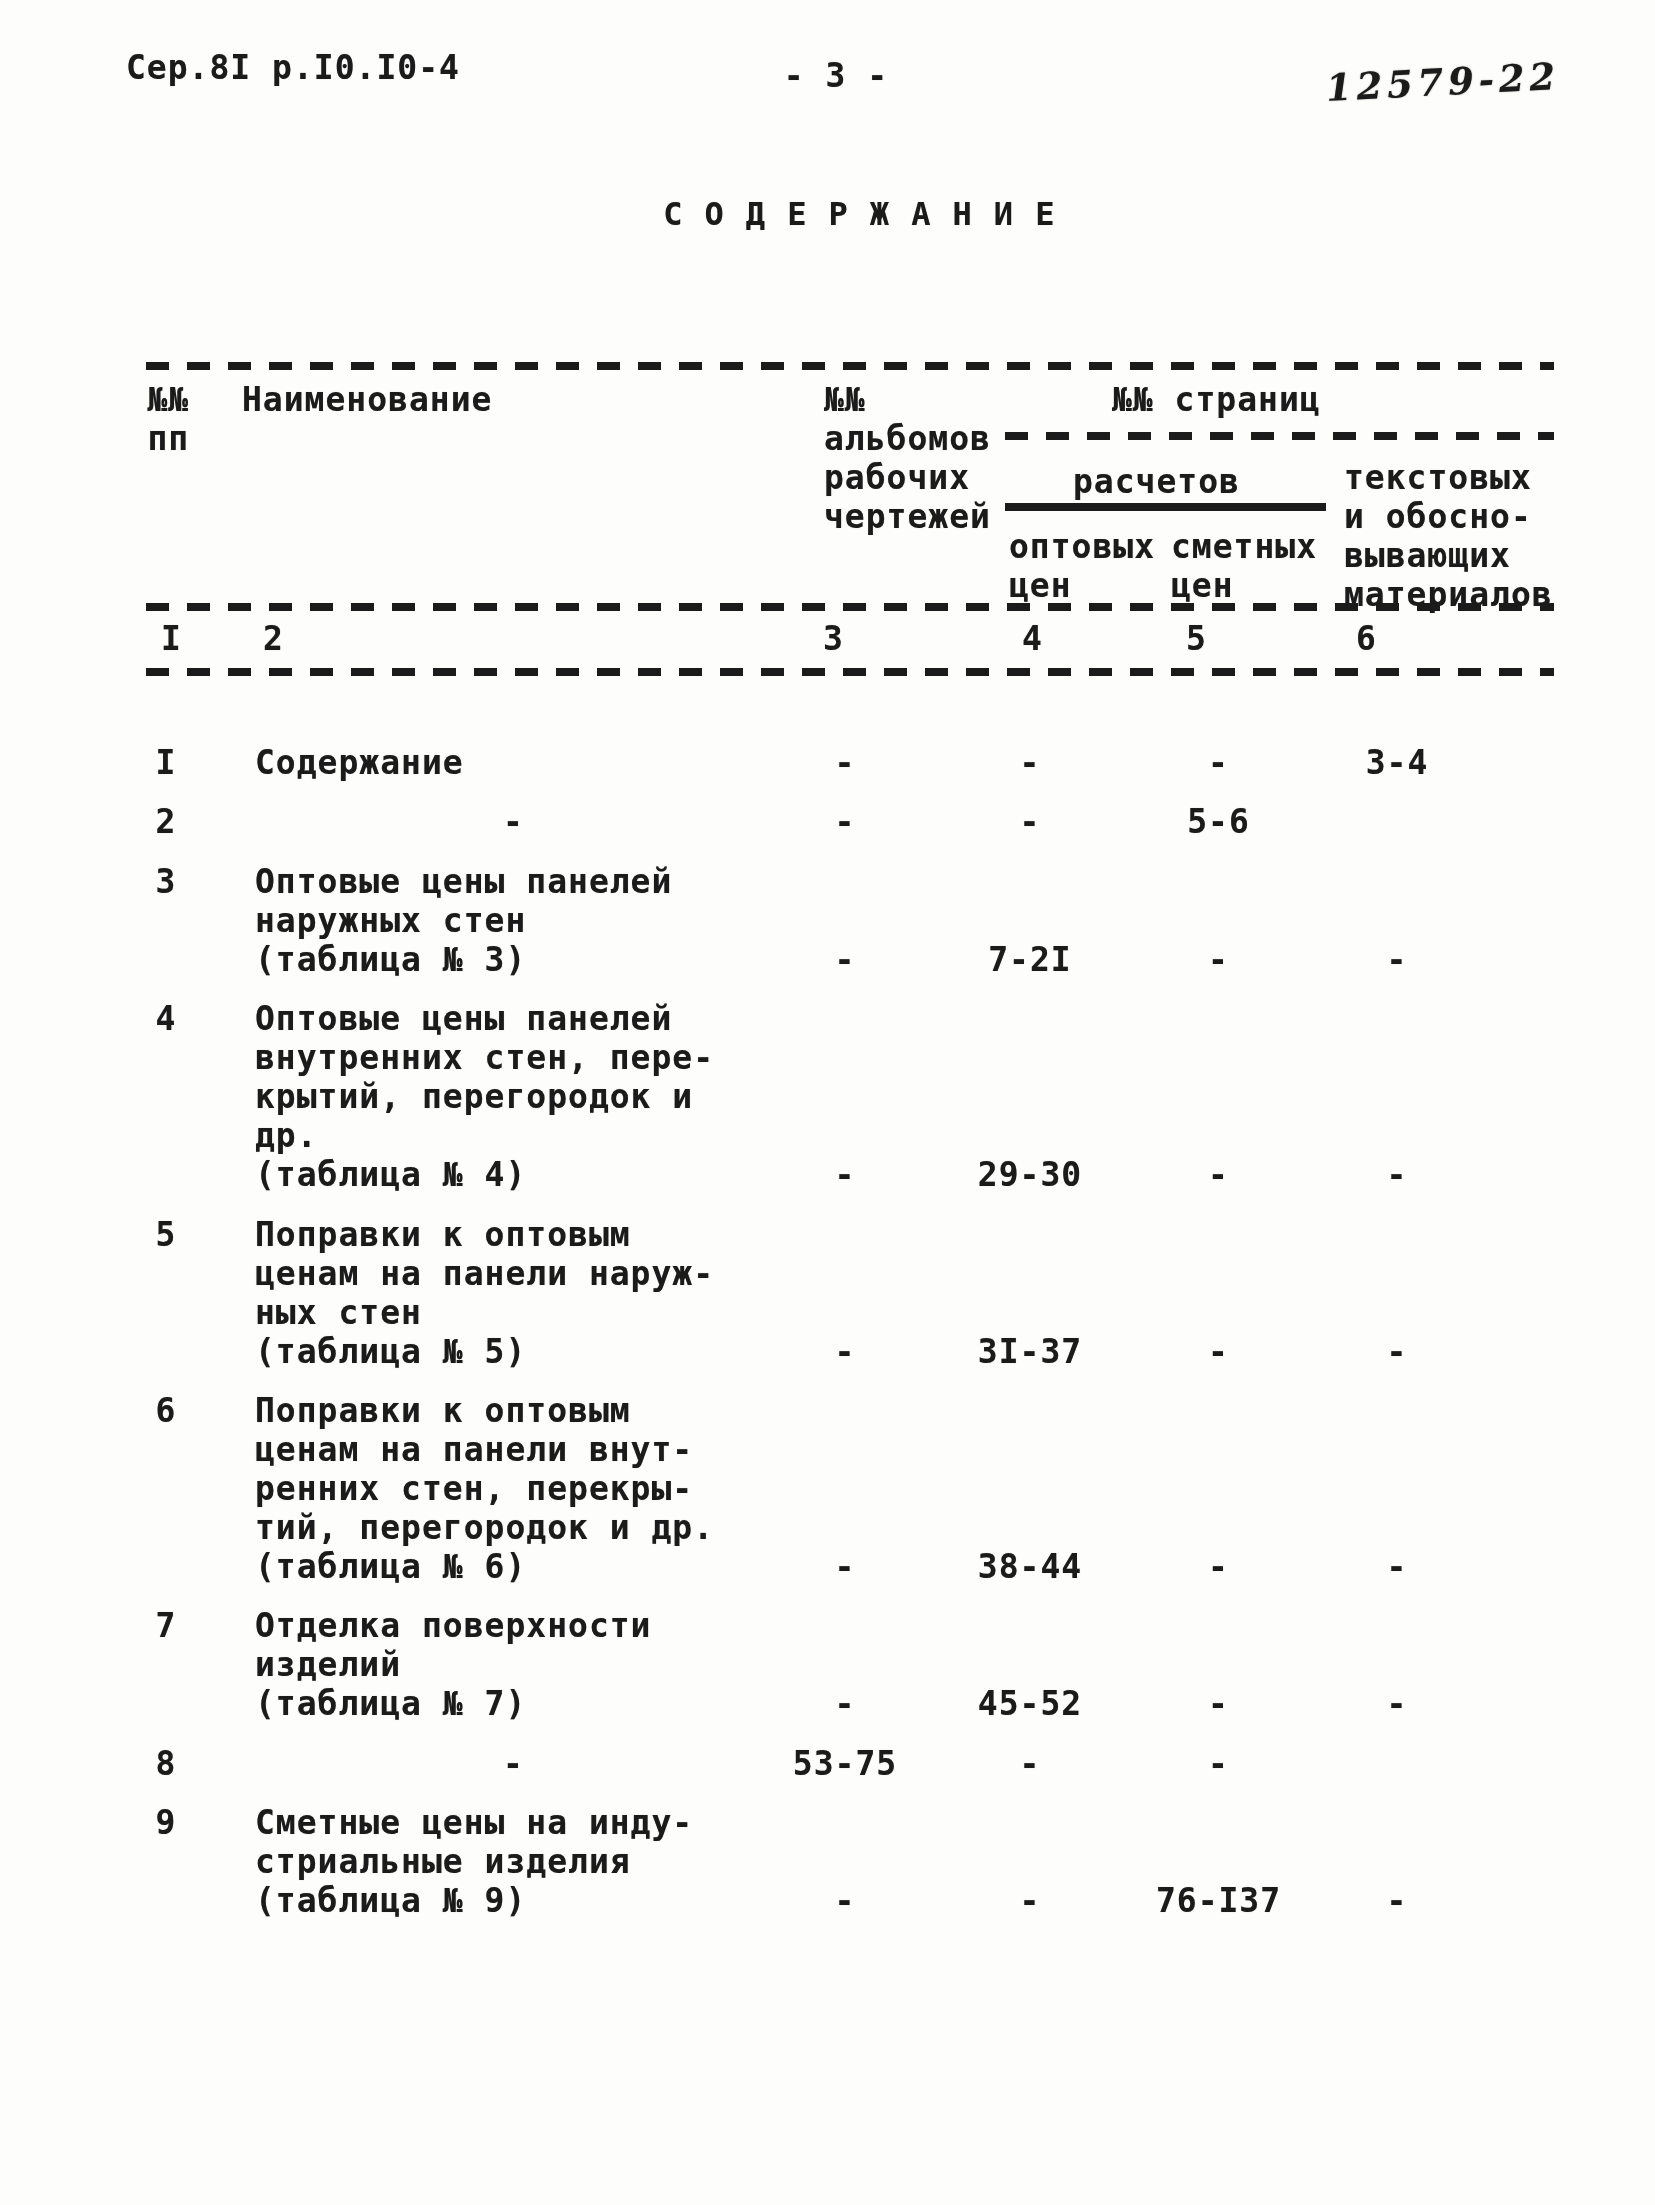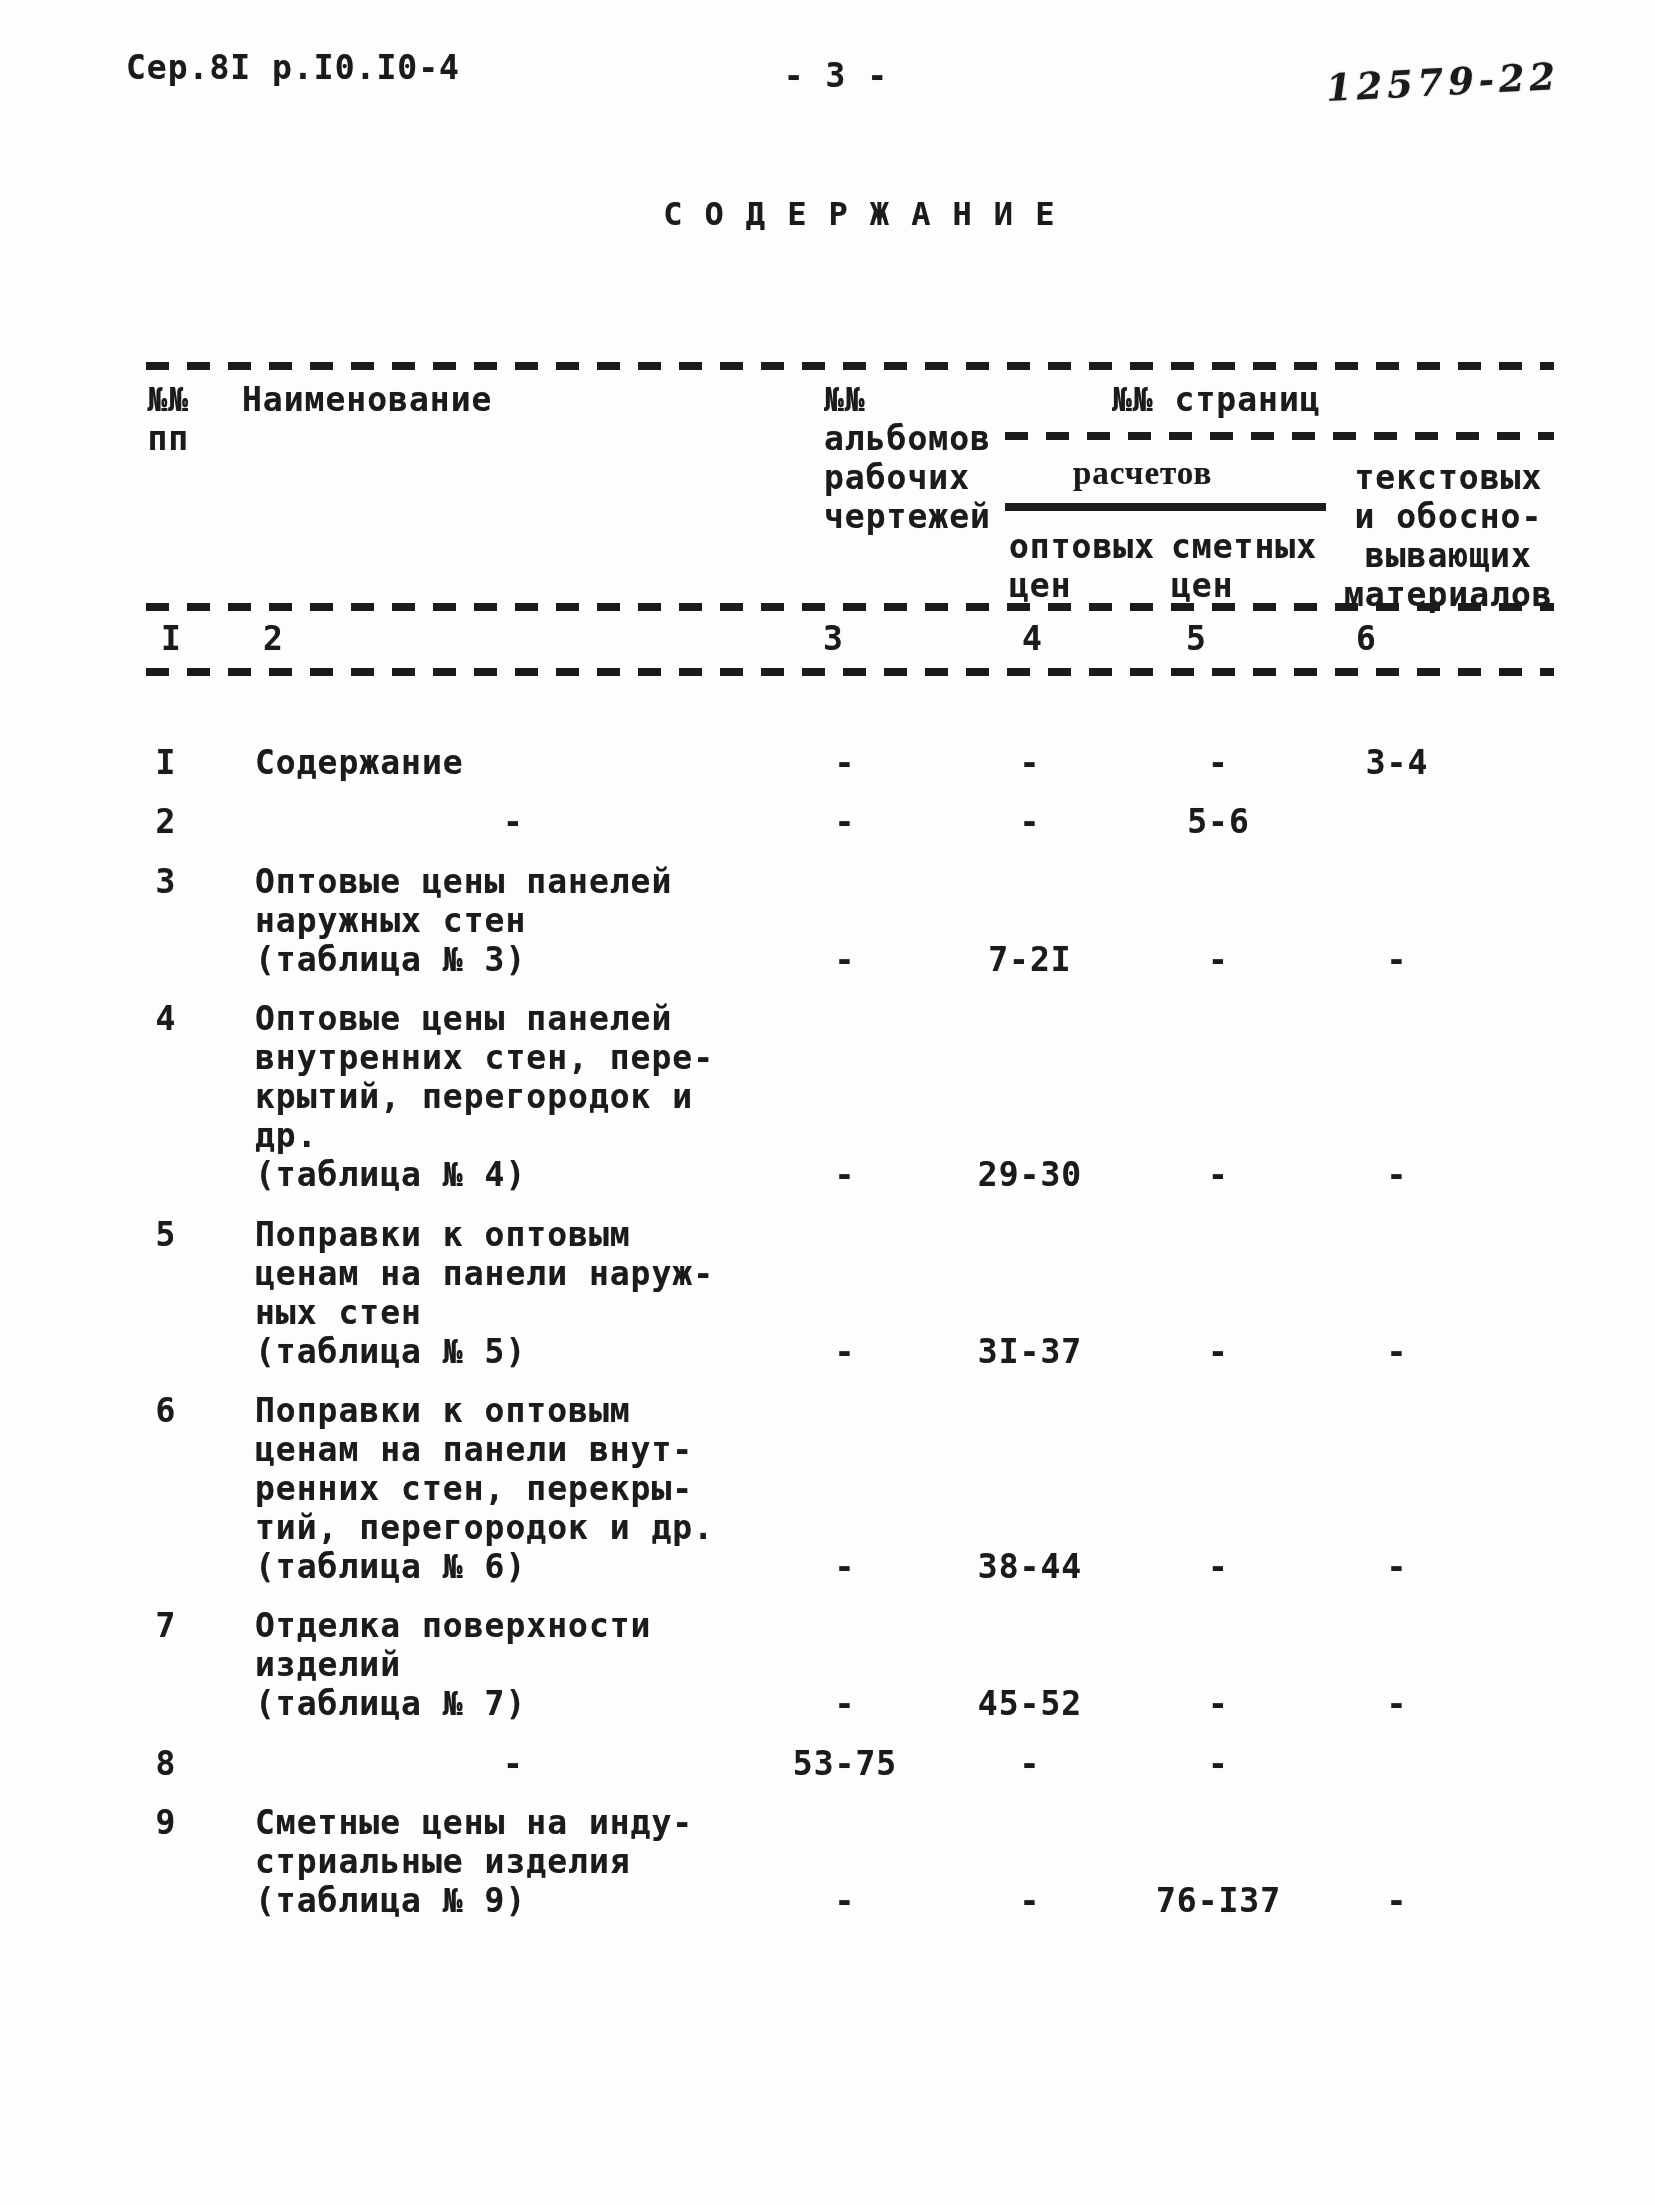--- a/index.html
+++ b/index.html
@@ -40,22 +40,22 @@
   .hline1 { top:0;     left:0;      width:1408px; }
   .hline2 { top:70px; left:859px; width:549px;  }
   .hline3 { top:241px; left:0;      width:1408px; }
   .hline4 { top:306px; left:0;      width:1408px; }
   .hsolid { position:absolute; top:141px; left:859px; width:321px; height:7.5px; background:#1b1b1b; }
   .hcell  { position:absolute; white-space:pre-line; }
   .h-col1  { left:1.4px;    top:18.4px; }
   .h-col2  { left:96px;  top:18.4px; }
   .h-col3  { left:678px;  top:18.4px; }
   .h-pages { left:966px; top:18.4px; }
-  .h-calc  { left:927px; top:92px;font-family:Liberation Serif, serif; }
-  .h-col6  { left:1198px; top:96px;text-align:center; }
+  .h-calc  { left:927px; top:100px; }
+  .h-col6  { left:1198px; top:96px; }
   .h-col4  { left:863px; top:165px; }
   .h-col5  { left:1025px; top:165px; }
   .hnum { position:absolute; top:257px; white-space:nowrap; }
   .hn-1 { left:15px; }  .hn-2 { left:117px; }  .hn-3 { left:677px; }
   .hn-4 { left:876px; } .hn-5 { left:1040px; } .hn-6 { left:1210px; }
   
   .rows { position:absolute; left:146px; top:743px; width:1408px; }
   .row {
     display:grid;
     grid-template-columns:109px 517px 146px 224px 153px 204px;

